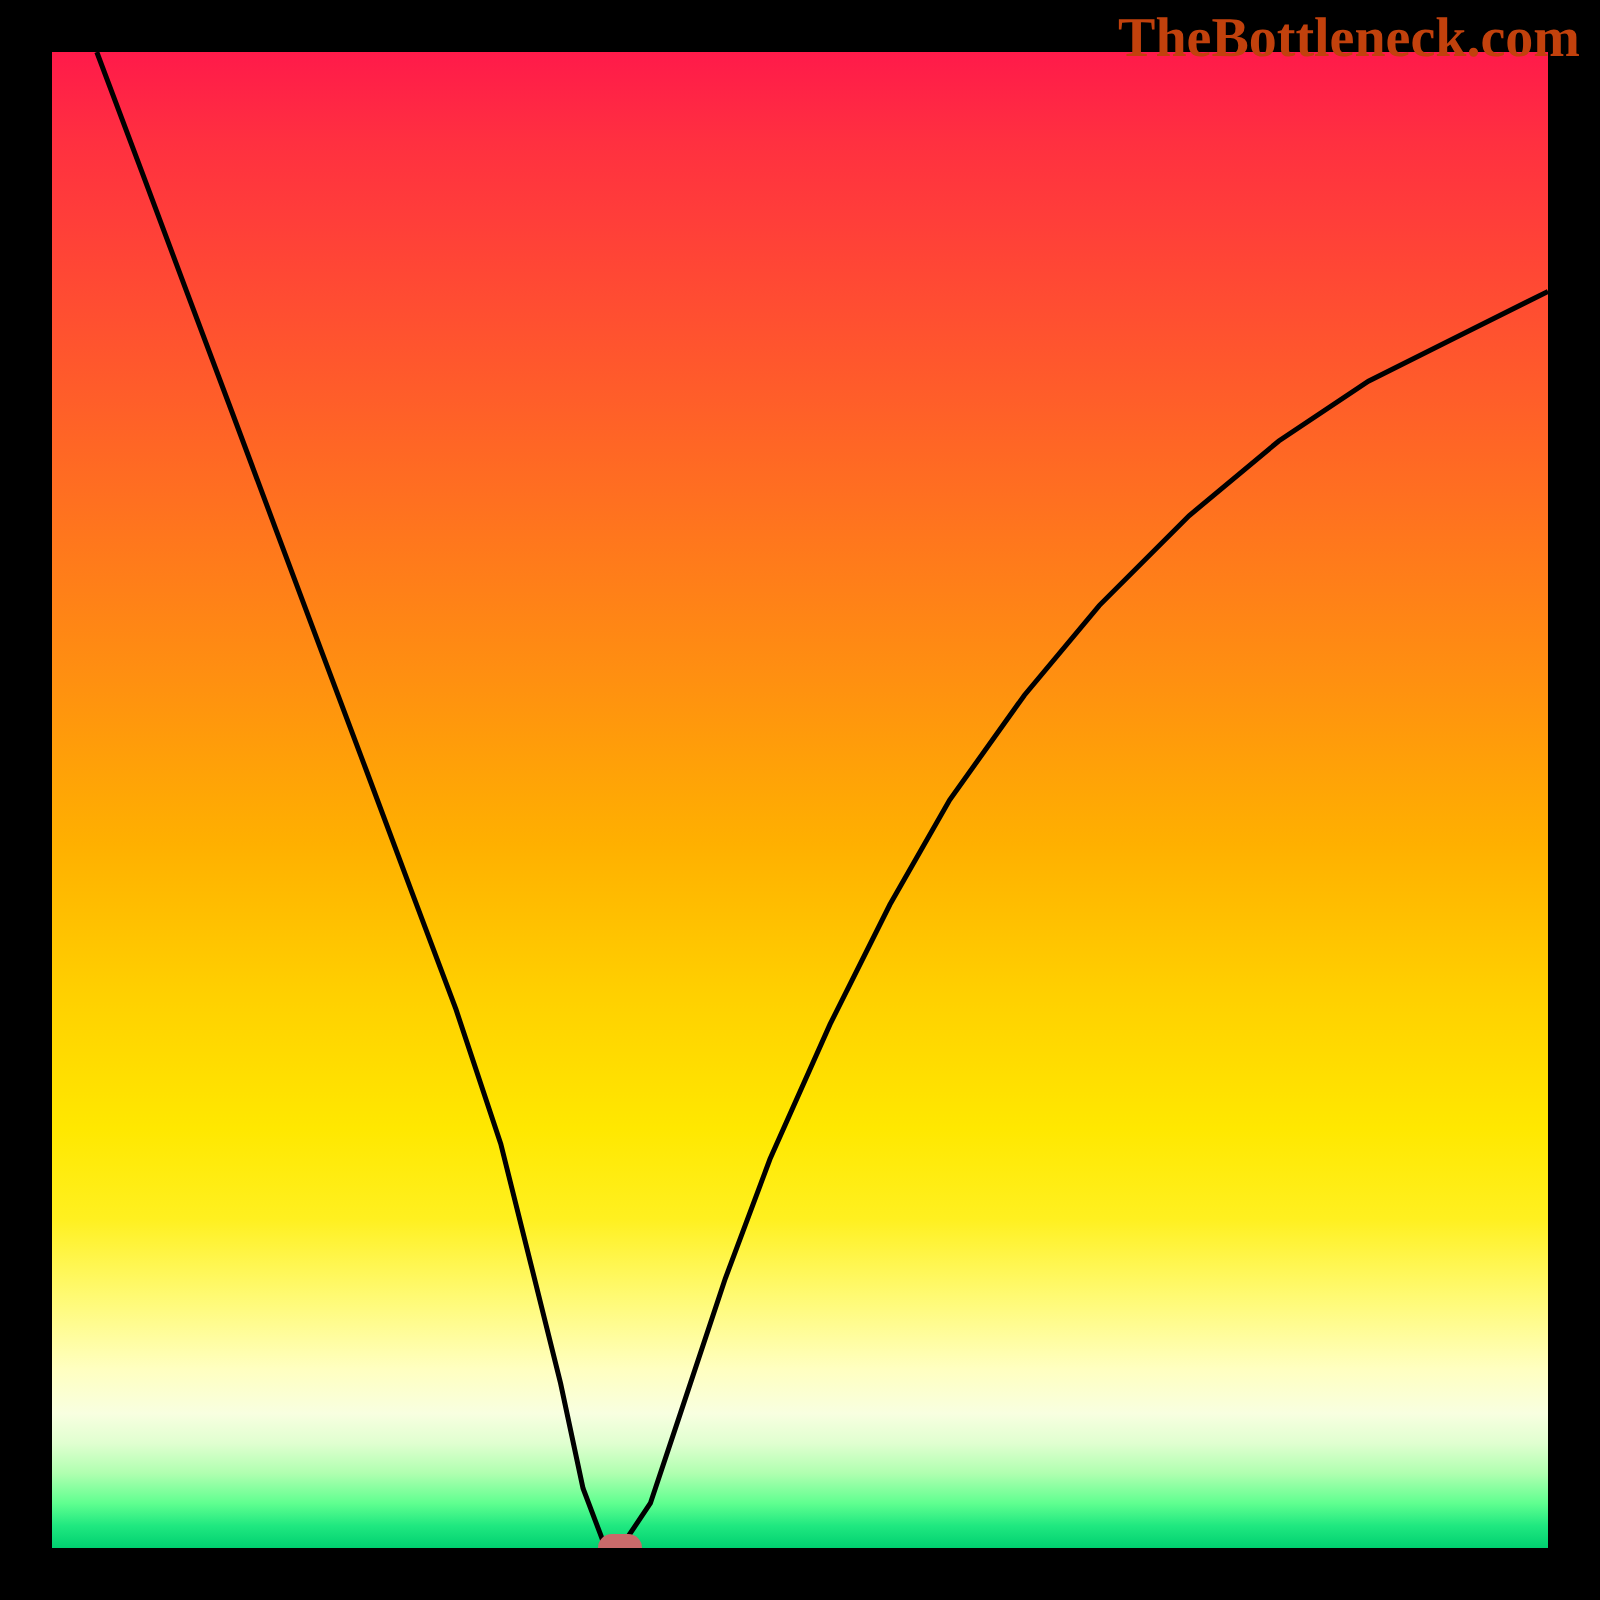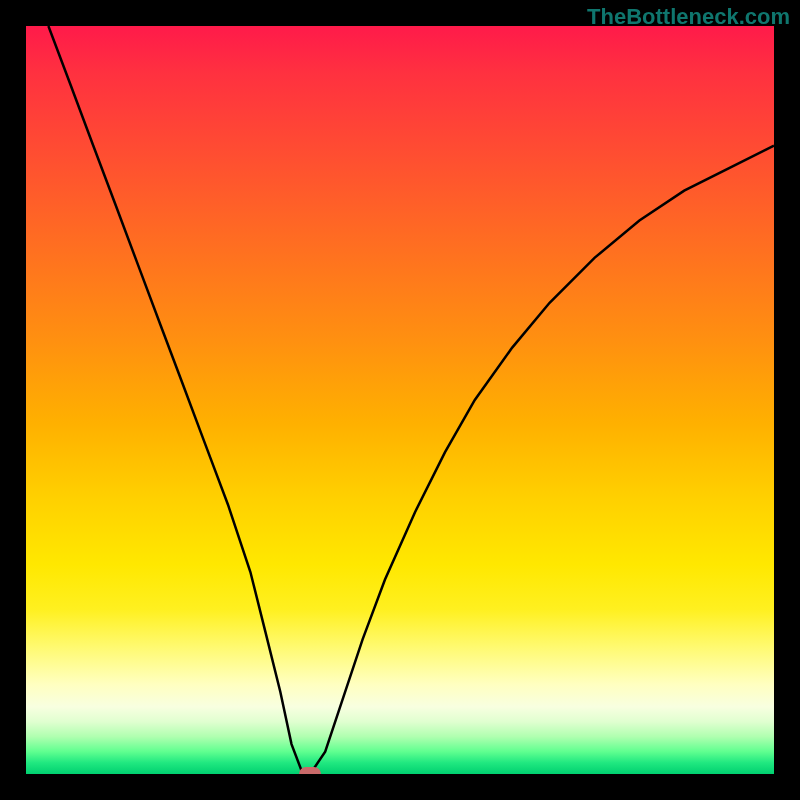--- a/index.html
+++ b/index.html
@@ -8,24 +8,25 @@
     width: 800px;
     height: 800px;
     background: #000;
     position: relative;
     font-family: Arial, sans-serif;
   }
   .attribution {
     position: absolute;
     top: 4px;
     right: 10px;
-    color: #0f766e;
-    font-size: 22px;
+    color: #c2410c;
+    font-size: 28px;
     font-weight: bold;
     z-index: 10;
+    font-family: Liberation Serif, serif;
   }
   .plot-area {
     position: absolute;
     left: 26px;
     top: 26px;
     width: 748px;
     height: 748px;
     overflow: hidden;
   }
   .gradient-bg {

